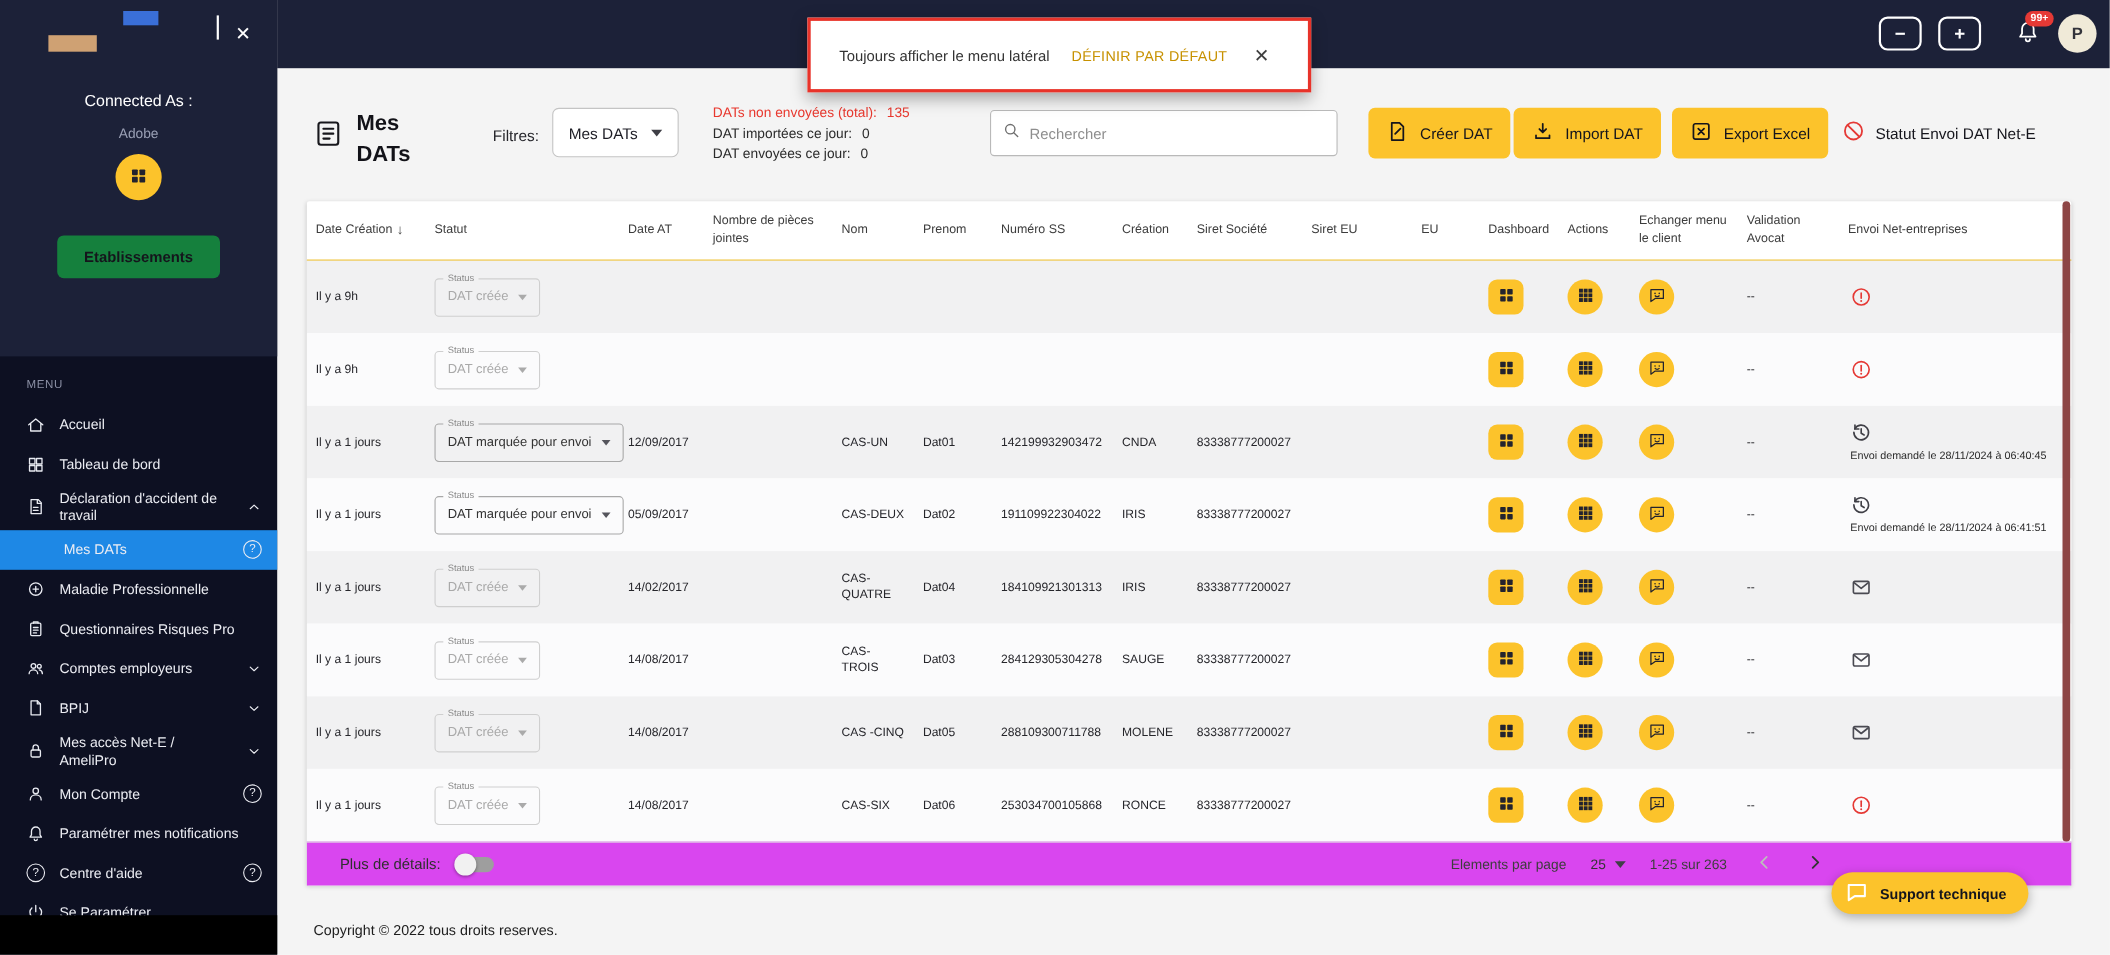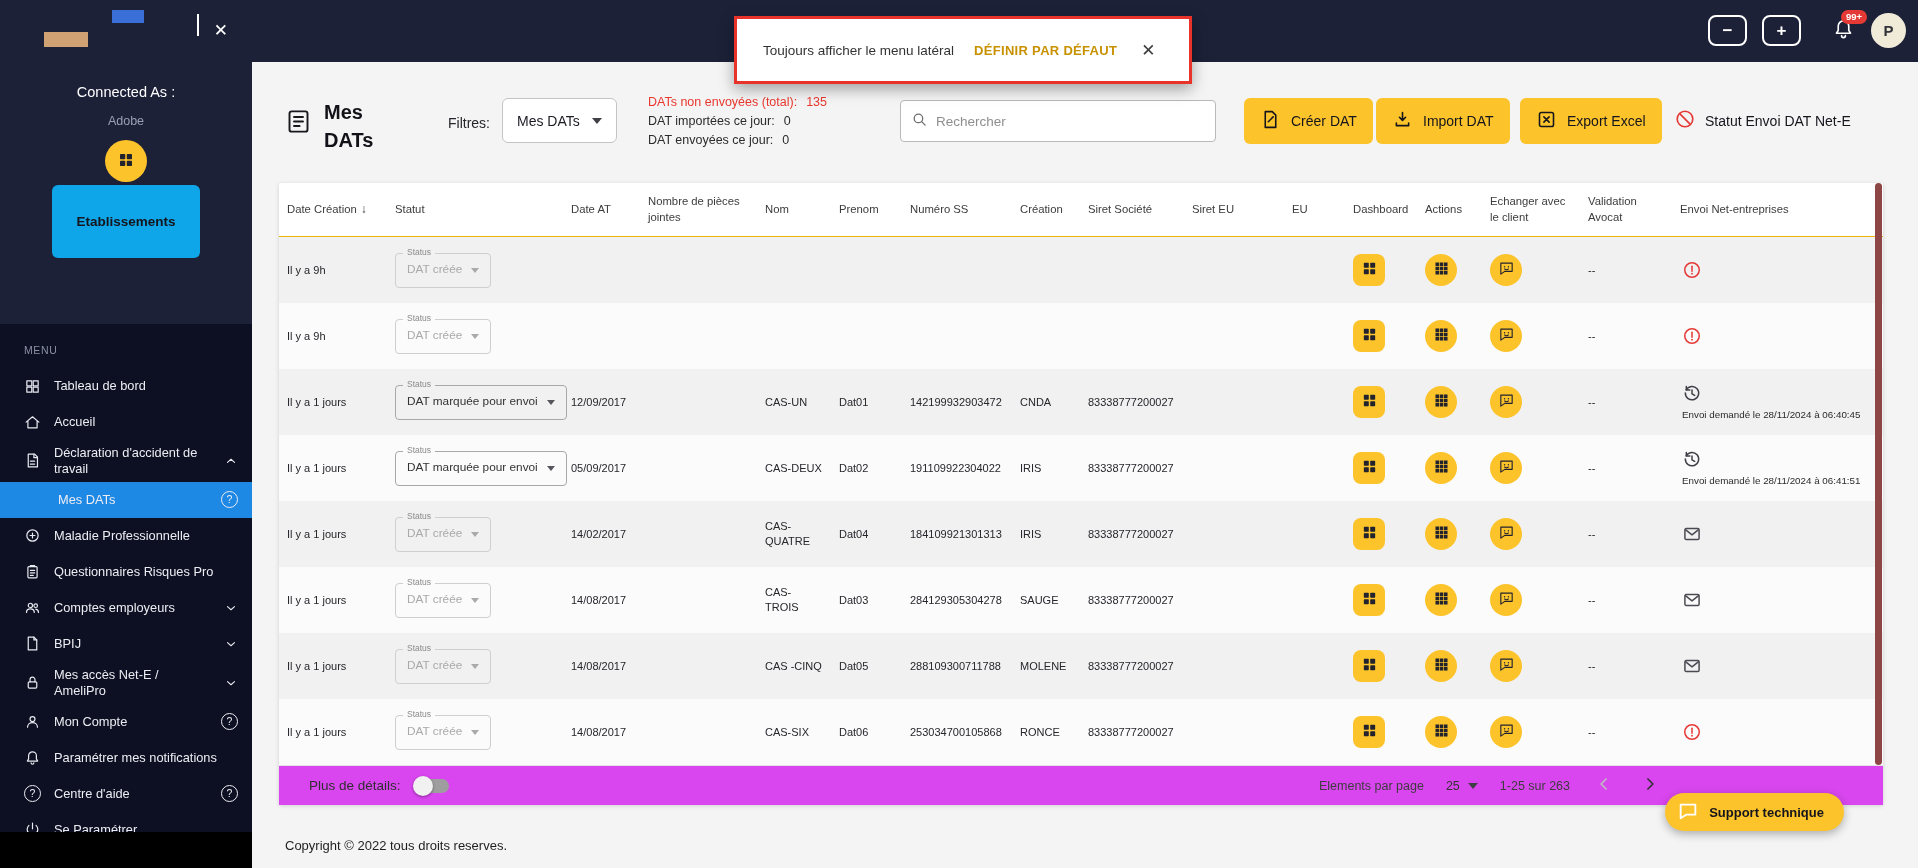--- a/index.html
+++ b/index.html
@@ -11,38 +11,38 @@
   .sidebar{position:absolute;left:0;top:0;width:252px;height:868px;background:#0d1022;z-index:20}
   .sidebar-top{position:relative;height:324px;background:#1c2138}
   .logo-tan{position:absolute;left:44px;top:32px;width:44px;height:15px;background:#cfa173}
   .logo-blue{position:absolute;left:112px;top:10px;width:32px;height:13px;background:#3a6fd8}
   .logo-bar{position:absolute;left:197px;top:14px;width:2px;height:22px;background:#fff}
   .sidebar-close{position:absolute;right:24px;top:20px;background:none;border:none;color:#fff;font-size:17px;cursor:pointer}
   .connected-as{padding-top:84px;text-align:center;color:#fff;font-size:14.5px}
   .account-name{margin-top:14px;text-align:center;color:#9aa0b5;font-size:12.5px}
   .org-icon-btn{display:flex;align-items:center;justify-content:center;margin:12px auto 0;width:42px;height:42px;border-radius:50%;background:#fcc32b;border:none;cursor:pointer}
   .org-icon-btn svg{width:18px;height:18px;fill:#23232e}
-  .estab-btn{display:block;margin:3px auto 0;background:#0ea5e9;border:none;border-radius:6px;padding:29px 24px;font-size:13.5px;font-weight:700;color:#15151c;cursor:pointer}
+  .estab-btn{display:block;margin:32px auto 0;background:#15803d;border:none;border-radius:6px;padding:12px 24px;font-size:13.5px;font-weight:700;color:#15151c;cursor:pointer}
   .sidebar-menu{position:relative;padding-top:6px}
   .menu-label{color:#8b90a5;font-size:10.5px;letter-spacing:.6px;padding:14px 0 12px 24px}
   .menu-item{display:flex;align-items:center;gap:13px;min-height:36px;padding:5px 14px 5px 24px;color:#ecedf3;font-size:12.8px;line-height:1.25;cursor:pointer}
   .menu-item .mi-icon{width:17px;height:17px;display:inline-flex;flex-shrink:0;color:#e8eaf1}
   .menu-item .mi-icon svg{width:17px;height:17px;fill:none;stroke:currentColor;stroke-width:1.7;stroke-linecap:round;stroke-linejoin:round}
   .mi-label{flex:1}
   .mi-right{margin-left:auto;display:inline-flex;flex-shrink:0}
   .mi-right svg{width:14px;height:14px;fill:none;stroke:#ecedf3;stroke-width:1.8;stroke-linecap:round;stroke-linejoin:round}
   .menu-item.selected{background:#1e88e5;padding-left:58px}
   .q-badge{width:17px;height:17px;border:1.4px solid #ecedf3;border-radius:50%;font-size:10.5px;display:inline-flex;align-items:center;justify-content:center;color:#ecedf3;flex-shrink:0}
   .sidebar-bottom{position:absolute;left:0;bottom:0;width:252px;height:36px;background:#000}
 
   
   .topbar{position:absolute;left:252px;top:0;right:0;height:62px;background:#1c2138;z-index:10}
   .toast{position:absolute;left:482px;top:16px;width:458px;height:68px;background:#fff;border:3px solid #e8332a;display:flex;align-items:center;gap:20px;padding:0 14px 0 26px;box-shadow:0 5px 14px rgba(0,0,0,.35);z-index:40}
   .toast-msg{font-size:13.5px;color:#333}
-  .toast-action{background:none;border:none;color:#c79100;font-weight:700;font-size:13px;letter-spacing:.3px;cursor:pointer;white-space:nowrap}
+  .toast-action{background:none;border:none;color:#c79100;font-weight:400;font-size:13px;letter-spacing:.3px;cursor:pointer;white-space:nowrap}
   .toast-close{background:none;border:none;color:#3f3f3f;font-size:17px;cursor:pointer;margin-left:4px}
   .topbar-right{position:absolute;right:12px;top:13px;display:flex;align-items:center;gap:15px}
   .zoom-btn{width:39px;height:31px;border:2px solid #fff;border-radius:8px;background:transparent;color:#fff;font-size:17px;font-weight:700;cursor:pointer;line-height:1}
   .bell-wrap{position:relative;width:26px;height:26px;display:flex;align-items:center;justify-content:center;cursor:pointer;margin-left:14px}
   .bell-wrap svg{width:23px;height:23px;fill:none;stroke:#fff;stroke-width:1.7;stroke-linecap:round;stroke-linejoin:round}
   .badge{position:absolute;top:-8px;left:11px;background:#e53935;color:#fff;font-size:9.5px;font-weight:700;padding:2.5px 5px;border-radius:9px;line-height:1}
   .avatar{width:35px;height:35px;border-radius:50%;background:#f0ead8;color:#33333a;display:flex;align-items:center;justify-content:center;font-size:15px;font-weight:700;cursor:pointer}
 
   
   .content{position:absolute;left:252px;top:62px;right:0;bottom:0;background:#f4f4f4}
@@ -141,36 +141,36 @@
           </svg></span>
     </button>
     <button class="estab-btn">Etablissements</button>
   </div>
   <nav class="sidebar-menu">
     <div class="menu-label">MENU</div>
 
     <div class="menu-item">
       <span class="mi-icon">
           <svg viewBox="0 0 24 24">
+            <path d="M3 11.5 12 4l9 7.5M5.5 10v9.5h13V10"></path>
+          </svg>
+        </span>
+      <span class="mi-label">Accueil</span>
+    </div>
+
+    <div class="menu-item">
+      <span class="mi-icon">
+          <svg viewBox="0 0 24 24">
             <rect x="4" y="4" width="7" height="7"></rect>
             <rect x="13" y="4" width="7" height="7"></rect>
             <rect x="4" y="13" width="7" height="7"></rect>
             <rect x="13" y="13" width="7" height="7"></rect>
           </svg>
         </span>
       <span class="mi-label">Tableau de bord</span>
-    </div>
-
-    <div class="menu-item">
-      <span class="mi-icon">
-          <svg viewBox="0 0 24 24">
-            <path d="M3 11.5 12 4l9 7.5M5.5 10v9.5h13V10"></path>
-          </svg>
-        </span>
-      <span class="mi-label">Accueil</span>
     </div>
 
     <div class="menu-item">
       <span class="mi-icon">
           <svg viewBox="0 0 24 24">
             <path d="M6 3h9l4 4v14H6z"></path>
             <path d="M14 3v5h5M9 13h6M9 17h6"></path>
           </svg>
         </span>
       <span class="mi-label">Déclaration d'accident de travail</span>
@@ -374,21 +374,21 @@
       <div class="th c3">Nombre de pièces jointes</div>
       <div class="th c4">Nom</div>
       <div class="th c5">Prenom</div>
       <div class="th c6">Numéro SS</div>
       <div class="th c7">Création</div>
       <div class="th c8">Siret Société</div>
       <div class="th c9">Siret EU</div>
       <div class="th c10">EU</div>
       <div class="th c11">Dashboard</div>
       <div class="th c12">Actions</div>
-      <div class="th c13">Echanger avec le client</div>
+      <div class="th c13">Echanger menu le client</div>
       <div class="th c14">Validation Avocat</div>
       <div class="th c15">Envoi Net-entreprises</div>
     </div>
 
     <div>
   <div class="trow odd">
     <div class="td c0">Il y a 9h</div>
     <div class="td c1">
       <div class="status-select disabled">
         <span class="status-float">Status</span>

